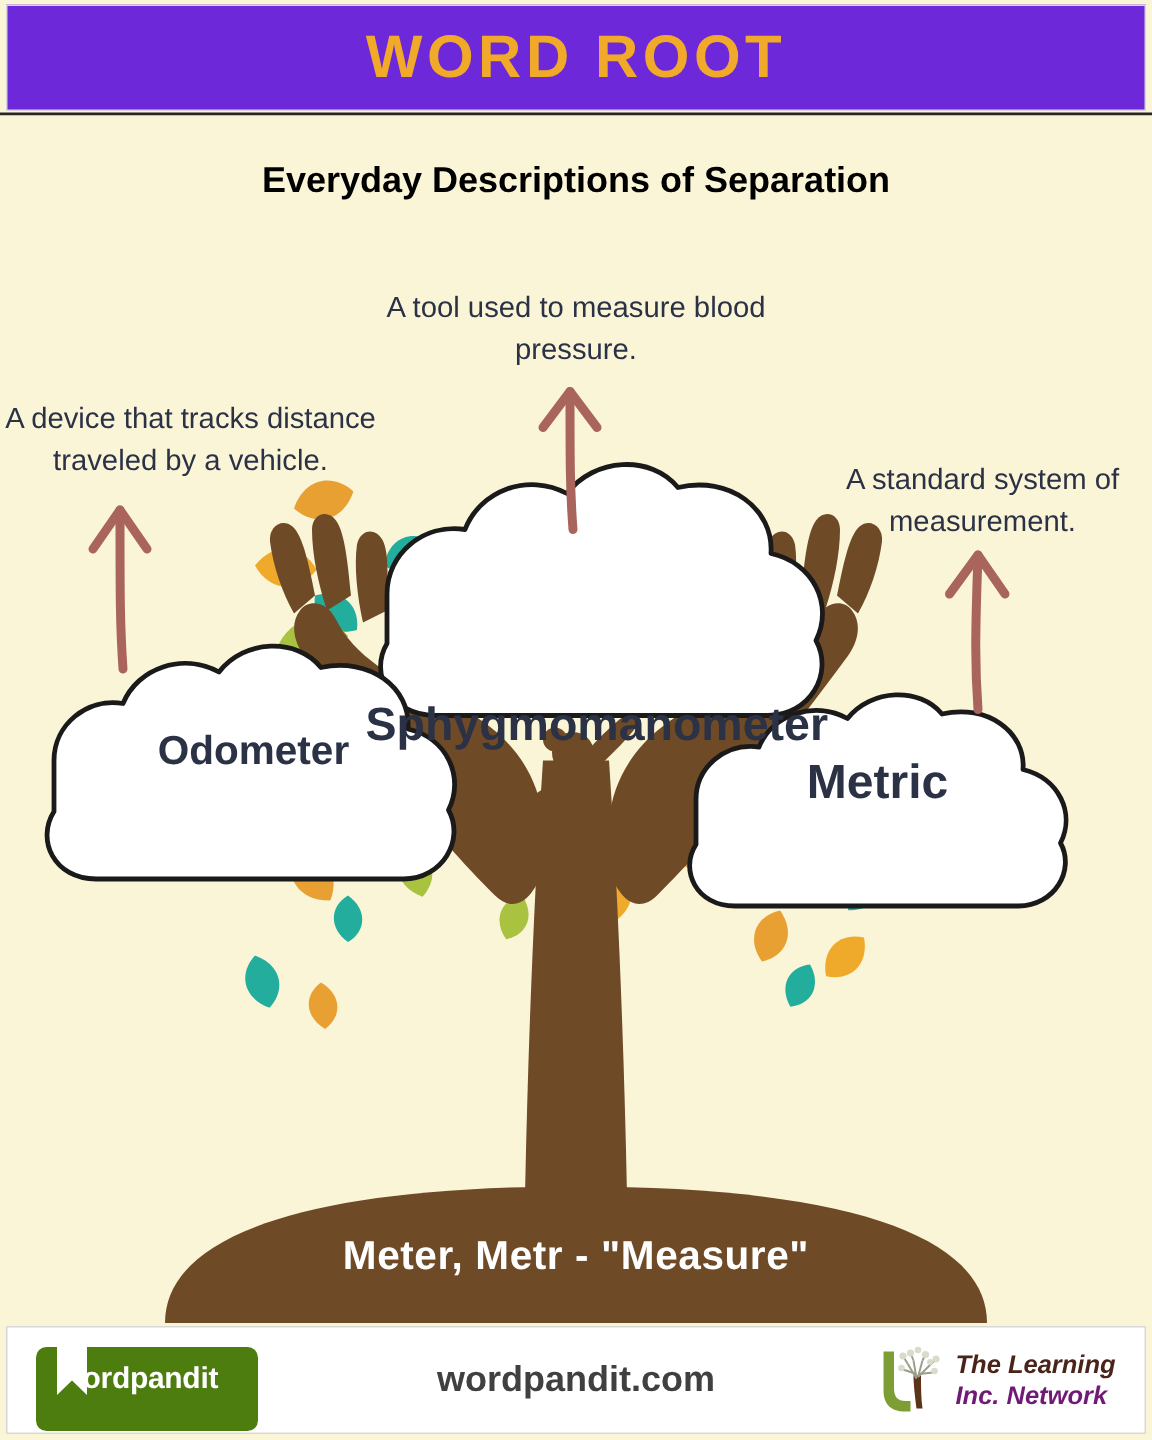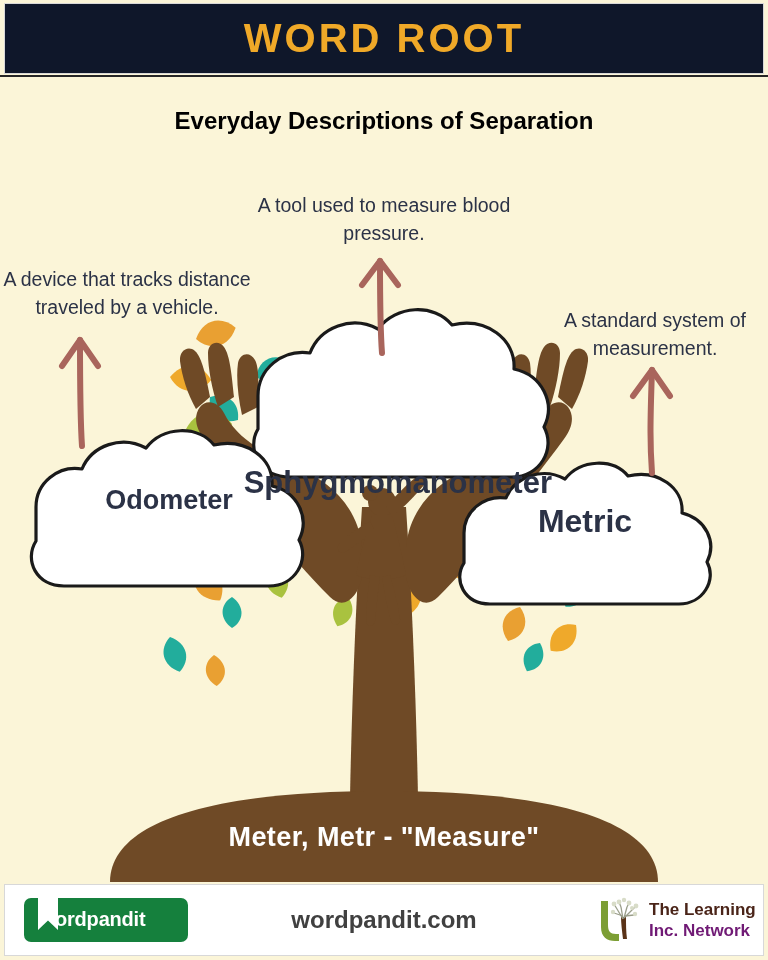--- a/index.html
+++ b/index.html
@@ -18,21 +18,21 @@
     background: #FBF5D8;
   }
 
   
   .header {
     position: absolute;
     left: 4px;
     top: 3px;
     width: 760px;
     height: 71px;
-    background: #0f172a;
+    background: #6d28d9;
     border: 1px solid #d8d8d8;
     box-sizing: border-box;
     display: flex;
     align-items: center;
     justify-content: center;
   }
   .header-title {
     font-size: 40px;
     font-weight: bold;
     color: #F0A928;
@@ -133,25 +133,24 @@
     width: 100%;
     height: 100%;
     display: flex;
     align-items: center;
   }
   .wp-logo {
     position: absolute;
     left: 19px;
     top: 13px;
     width: 148px;
-    height: 44px;
-    background: #15803d;
+    height: 56px;
+    background: #4d7c0f;
     border-radius: 7px;
     overflow: hidden;
-    padding-left: 16px;
   }
   .wp-logo-bookmark {
     position: absolute;
     left: 14px;
     top: 0px;
     width: 20px;
     height: 32px;
     background: #ffffff;
     clip-path: polygon(0 0, 100% 0, 100% 100%, 50% 70%, 0 100%);
   }
@@ -172,24 +171,25 @@
     height: 100%;
     display: flex;
     align-items: center;
     justify-content: center;
     font-size: 24px;
     font-weight: bold;
     color: #404040;
   }
   .tln-logo {
     position: absolute;
-    right: 0;
+    right: 12px;
     top: 12px;
     width: 170px;
     height: 48px;
+    font-style: italic;
   }
   .tln-text {
     position: absolute;
     left: 56px;
     top: 3px;
     line-height: 1.22;
   }
   .tln-line1 {
     font-size: 17px;
     font-weight: bold;

